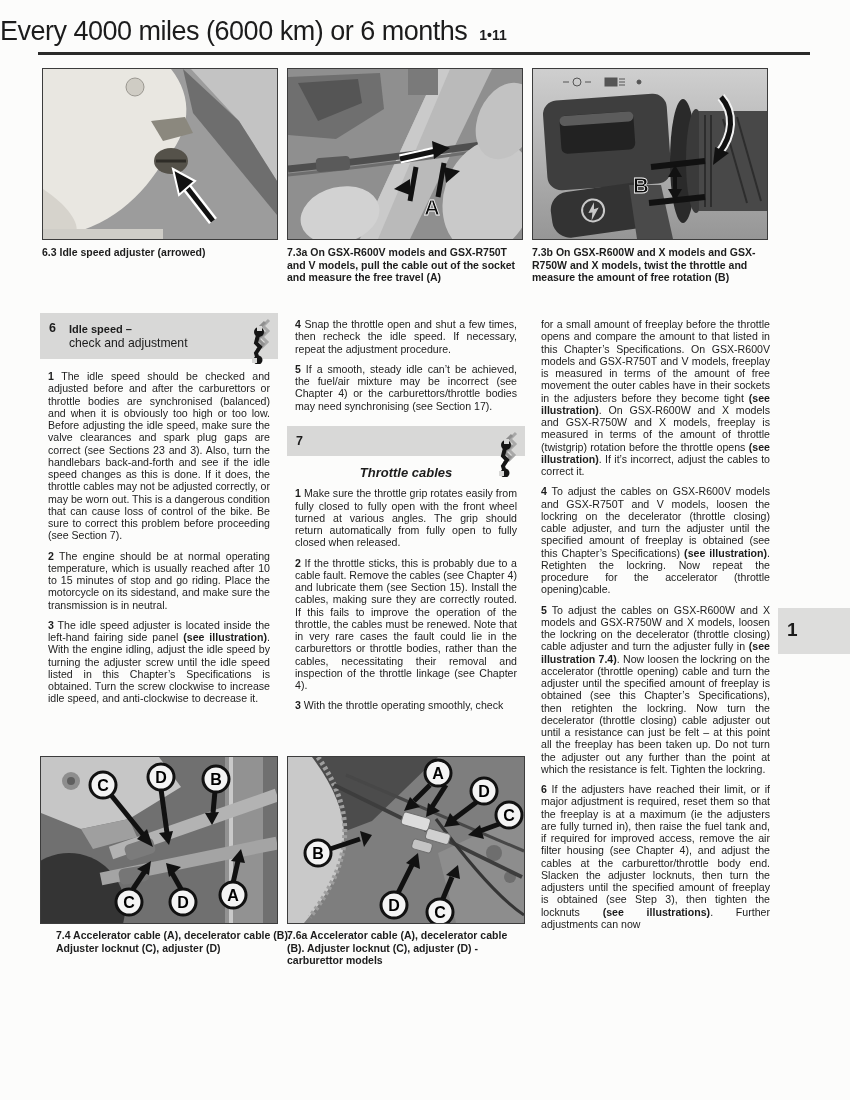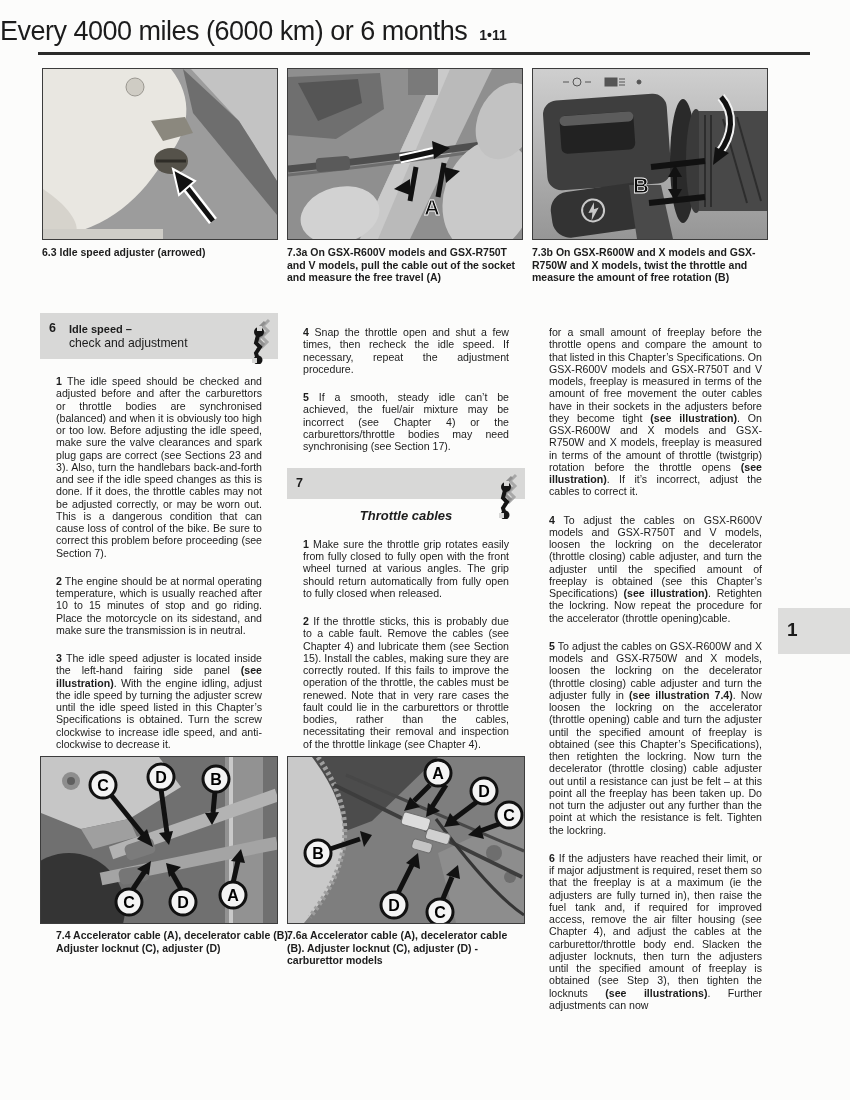--- a/index.html
+++ b/index.html
@@ -6,21 +6,21 @@
   .page{position:relative;width:850px;height:1100px;background:#fcfcfb;
         font-family:"Liberation Sans",sans-serif;color:#1c1c1c;overflow:hidden;margin:0 auto}
   .title-row{position:absolute;top:16px;left:0;width:100%;text-align:left;white-space:nowrap}
   .title{font-size:27px;letter-spacing:-0.5px}
   .pagenum{font-size:14px;font-weight:bold;margin-left:12px}
   .rule{position:absolute;top:52px;left:38px;width:772px;border-top:3px solid #2a2a2a}
   .photo{position:absolute;border:1px solid #3c3c3c;background:#a9a9a9;box-sizing:border-box}
   .photo svg{display:block}
   .caption{position:absolute;font-weight:bold;font-size:10.5px;line-height:12.5px;text-align:left}
   .col{position:absolute;font-size:10.6px;line-height:12.25px;text-align:justify}
-  .col p{margin:16px}
+  .col p{margin:8px}
   .secbox{background:#d8d8d7;padding:9px 34px 9px 9px;margin:3px 0 11px;position:relative}
   .secbox .inner{display:flex;gap:13px}
   .secbox .num{font-weight:bold;font-size:12.5px}
   .secbox .l1{font-weight:bold;font-size:11px;line-height:14px}
   .secbox .l2{font-size:12.2px;line-height:14px}
   .spanner{position:absolute;right:5px;top:5px}
   .subhead{font-style:italic;font-weight:bold;font-size:13px;margin:10px 0 4px 0 !important;text-align:center}
   .tab{position:absolute;left:778px;top:608px;width:72px;height:46px;background:#dddddc;
        font-weight:bold;font-size:19px;padding:11px 0 0 9px;box-sizing:border-box}
   b{font-weight:bold}

